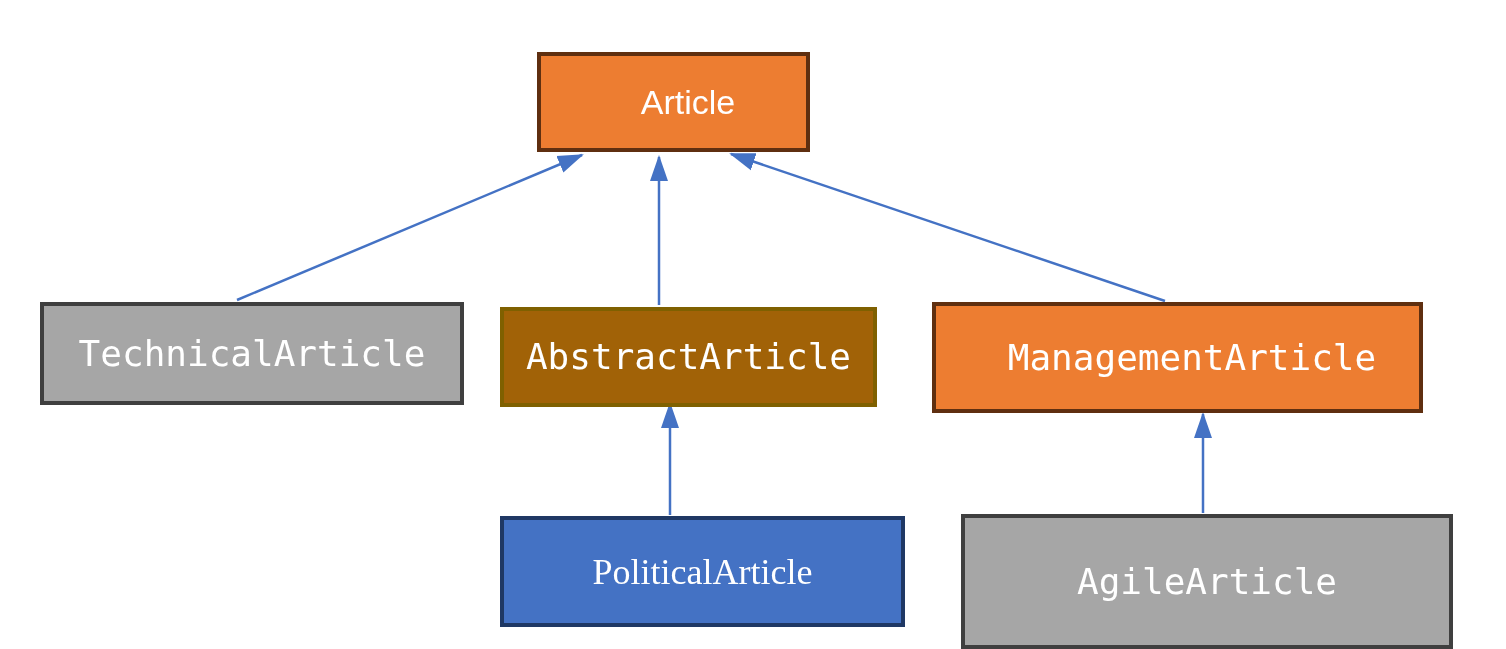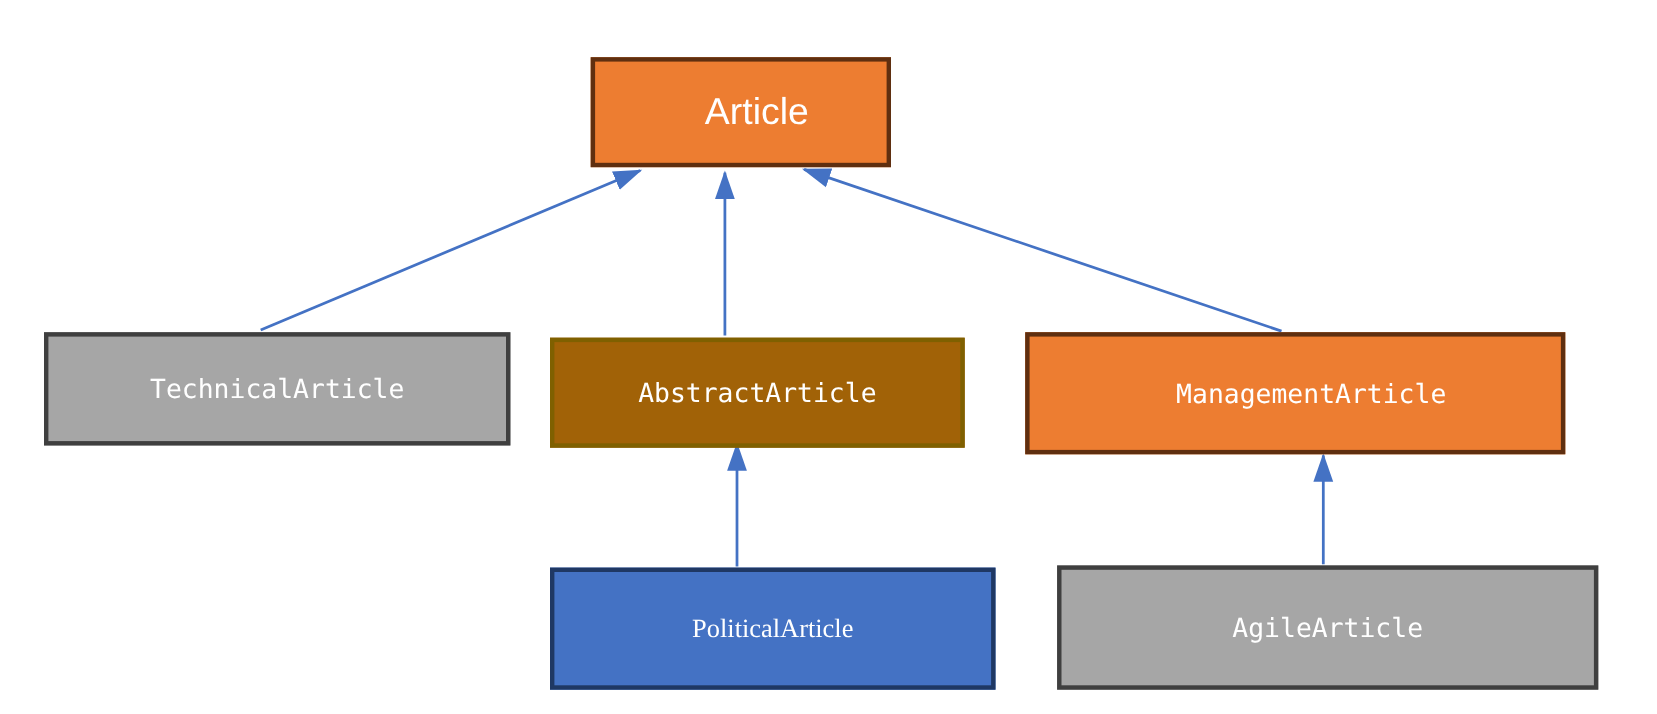--- a/index.html
+++ b/index.html
@@ -18,36 +18,36 @@
     pointer-events: none;
   }
   .node {
     position: absolute;
     box-sizing: border-box;
     border: 4px solid;
     display: flex;
     align-items: center;
     justify-content: center;
     color: #ffffff;
-    font-size: 24px;
+    font-size: 36px;
     letter-spacing: 0px;
     white-space: nowrap;
     line-height: 1;
   }
   .node--root {
     font-family: "Liberation Sans", sans-serif;
     font-size: 34px;
   }
   
   .pos-article     { left: 537px;  top: 52px;  width: 273px; height: 100px; }
   .pos-technical   { left: 40px;   top: 302px; width: 424px; height: 103px; }
   .pos-abstract    { left: 500px;  top: 307px; width: 377px; height: 100px; }
   .pos-management  { left: 932px;  top: 302px; width: 491px; height: 111px; }
   .pos-political   { left: 500px;  top: 516px; width: 405px; height: 111px; }
-  .pos-agile       { left: 961px;  top: 514px; width: 492px; height: 113px; }
+  .pos-agile       { left: 961px;  top: 514px; width: 492px; height: 135px; }
   
   .clr-orange { background: #ED7D31; border-color: #5F2F10; padding-left: 29px; }
   .clr-gray   { background: #A6A6A6; border-color: #3F3F3F; }
   .clr-gold   { background: #a16207; border-color: #7F6000; }
   .clr-blue   { background: #4472C4; border-color: #1F3864; font-family: Liberation Serif, serif; }
   .edge-line { stroke: #4472C4; stroke-width: 2.5; fill: none; }
 </style>
 </head>
 <body>
 

